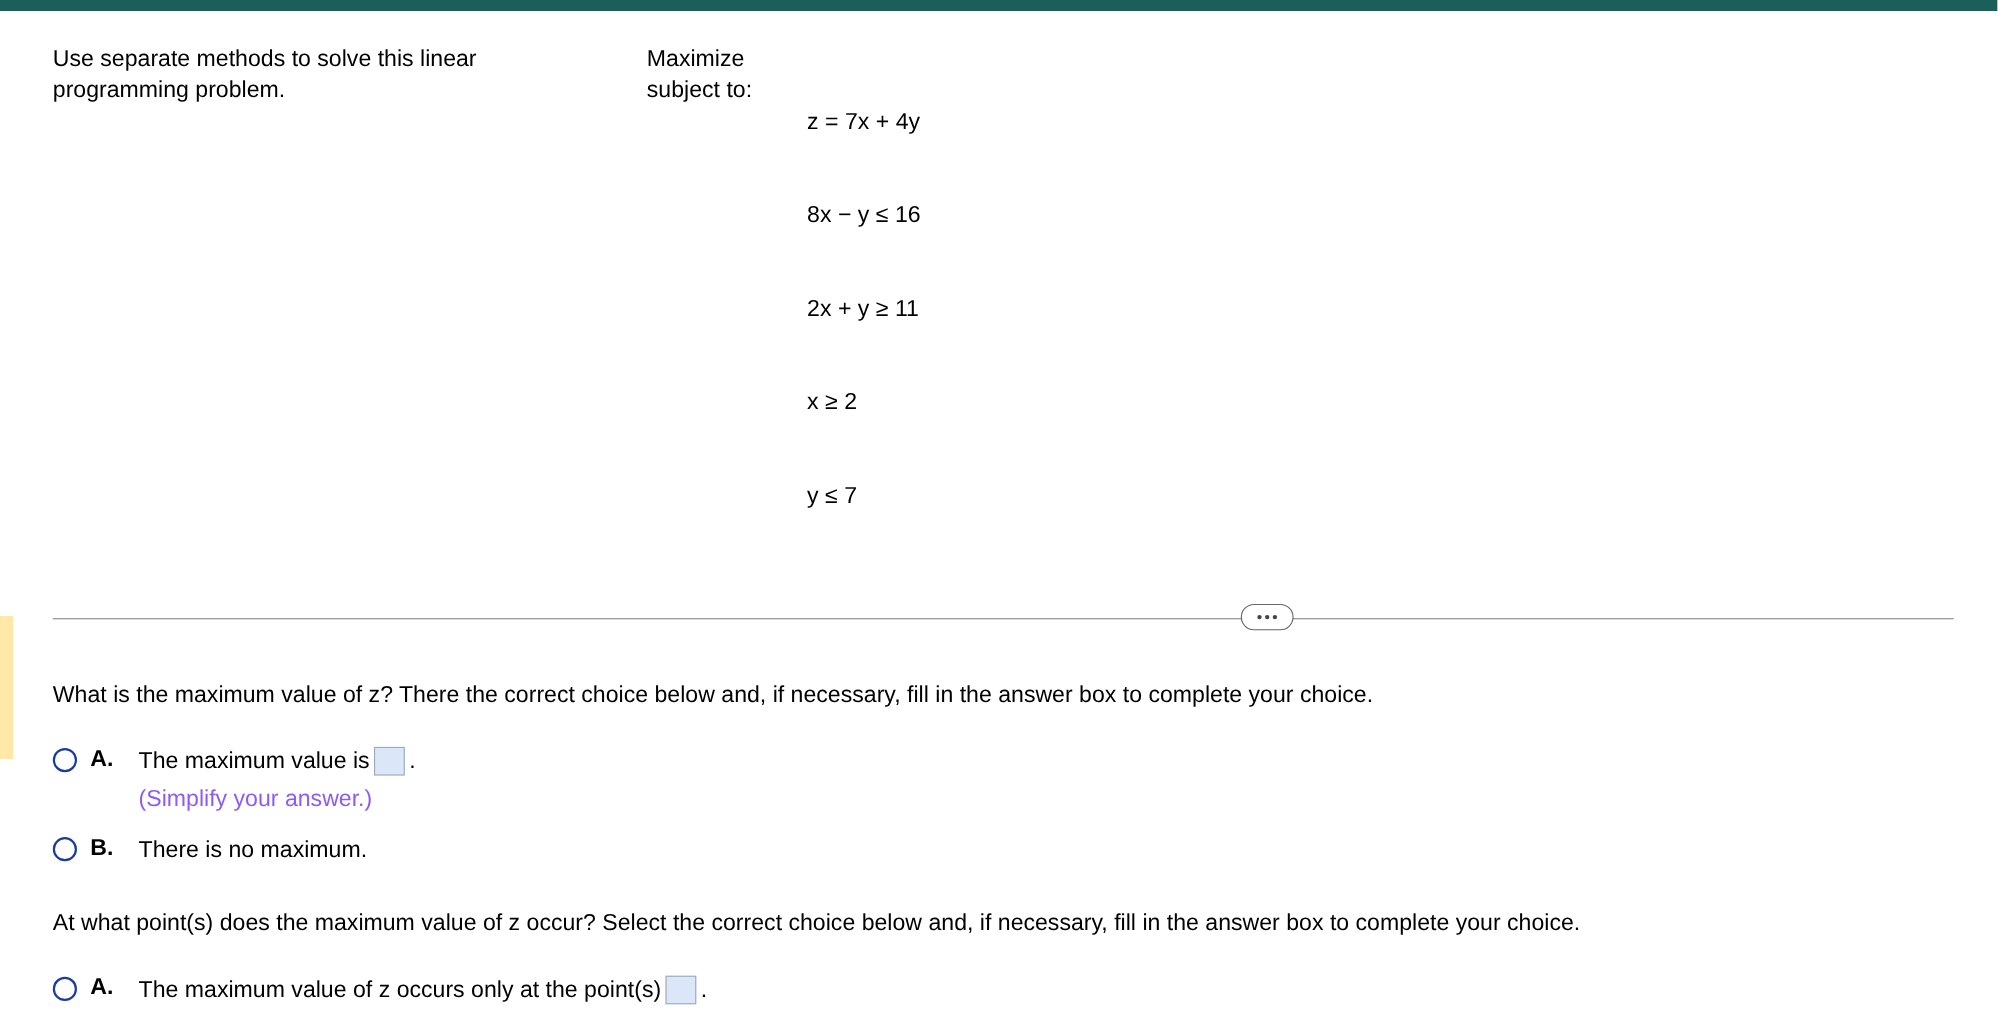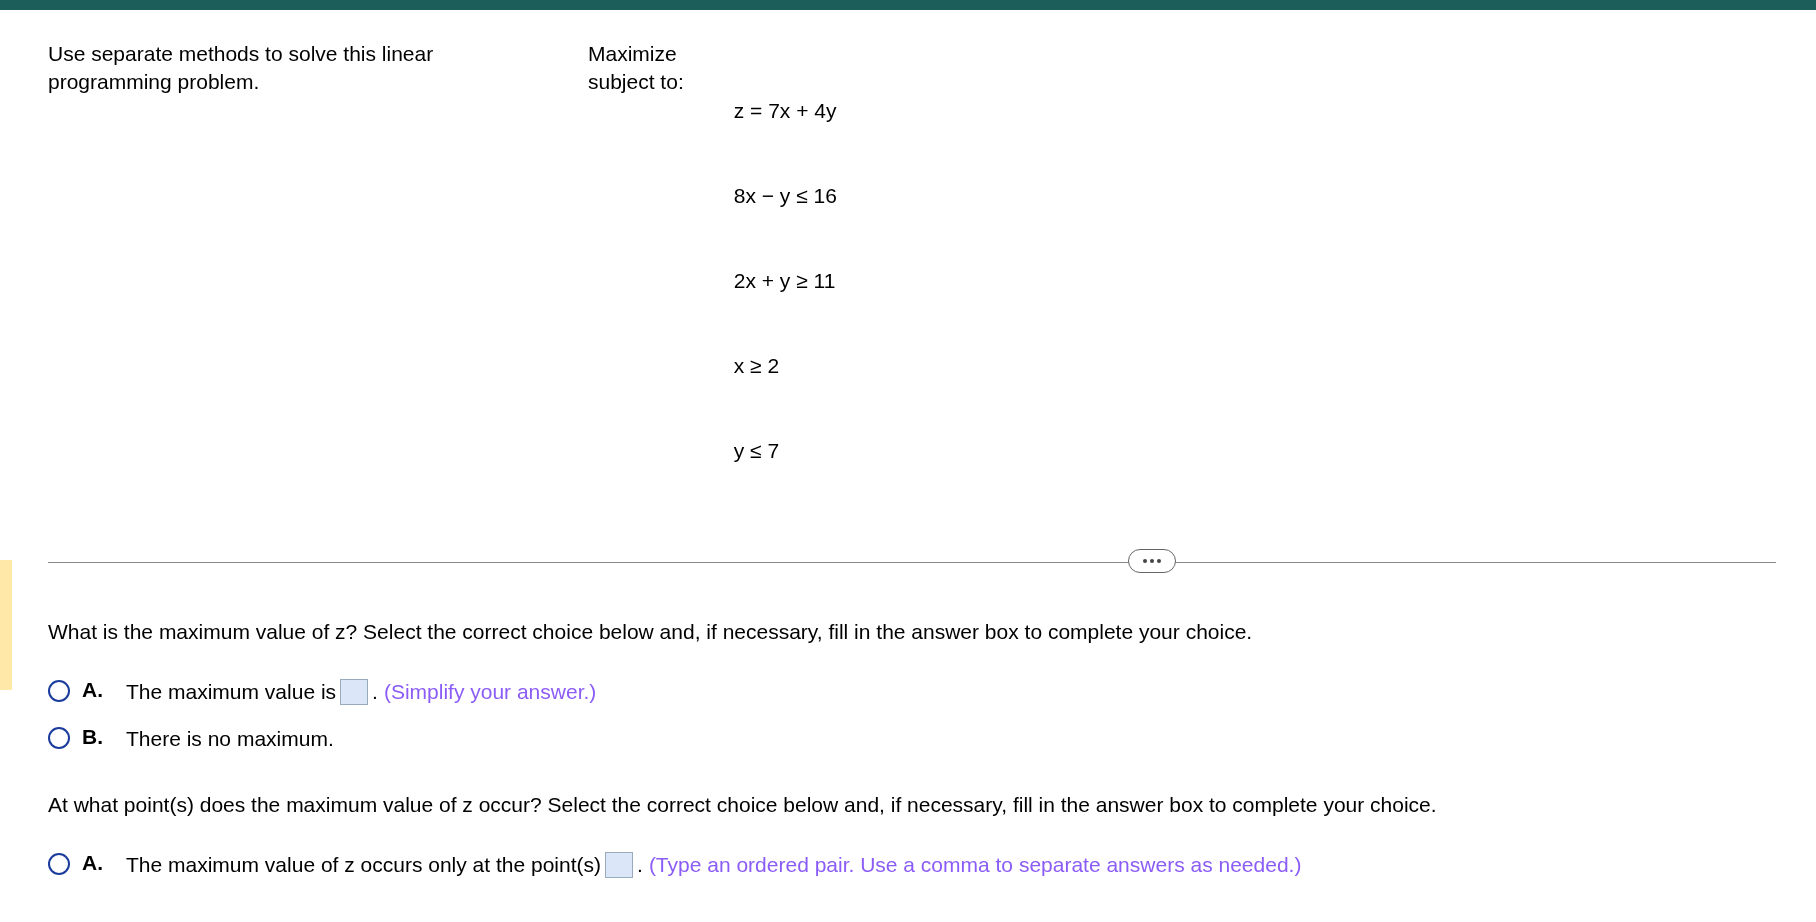--- a/index.html
+++ b/index.html
@@ -95,21 +95,21 @@
     cursor: pointer;
     background: #fff;
   }
   .choice-label {
     font-weight: bold;
     margin-right: 6px;
     min-width: 26px;
   }
   .choice-body {
     display: flex;
-    flex-direction: row;
+    flex-direction: column;
     gap: 6px;
     line-height: 1.35;
   }
   .choice-line {
     display: flex;
     flex-wrap: wrap;
     align-items: center;
     gap: 4px;
   }
   .answer-box {
@@ -161,21 +161,21 @@
 
     <div class="divider-row">
       <hr class="hr">
       <div class="more-pill">
         <span class="dot"></span>
         <span class="dot"></span>
         <span class="dot"></span>
       </div>
     </div>
 
-    <div class="question">What is the maximum value of z? Select the correct choice below and, if necessary, fill in the answer box to complete your choice.</div>
+    <div class="question">What is the maximum value of z? There the correct choice below and, if necessary, fill in the answer box to complete your choice.</div>
 
     <div class="choice-group">
       <div class="choice">
         <div class="radio"></div>
         <div class="choice-label">A.</div>
         <div class="choice-body">
           <div class="choice-line">
             <span>The maximum value is </span>
             <span class="answer-box"></span>
             <span>.</span>

